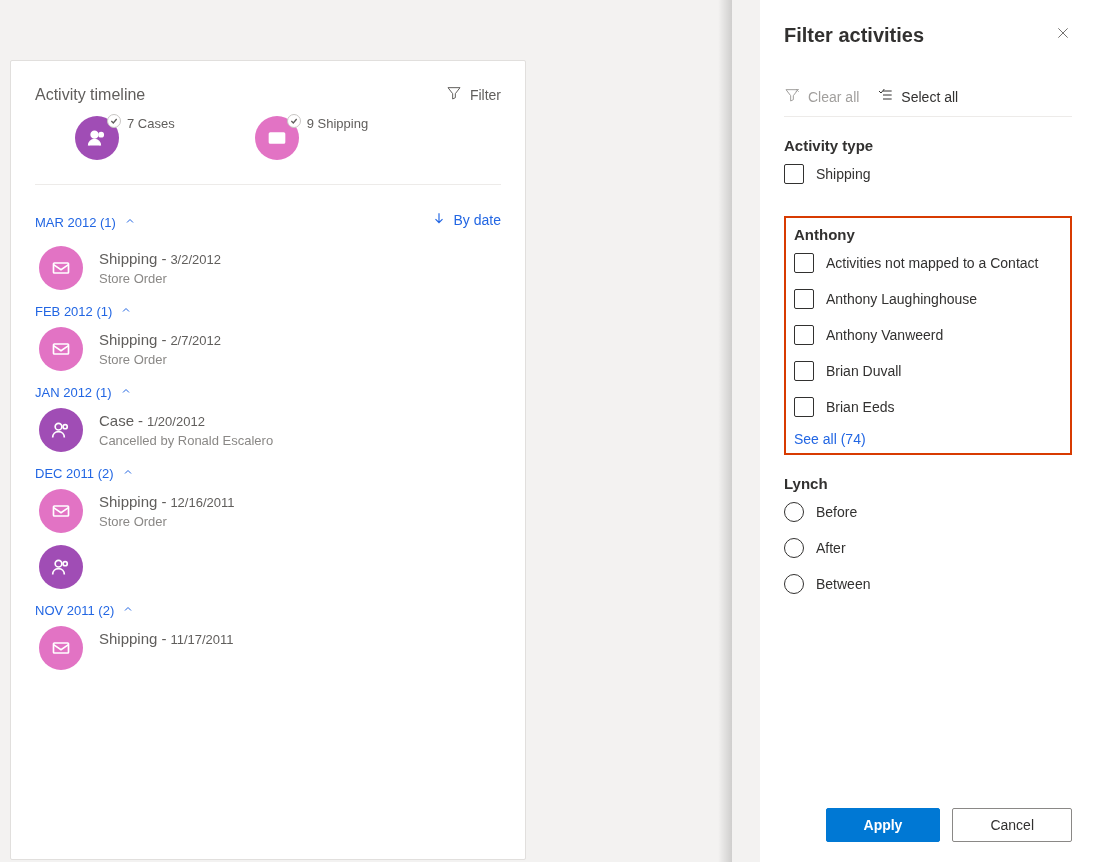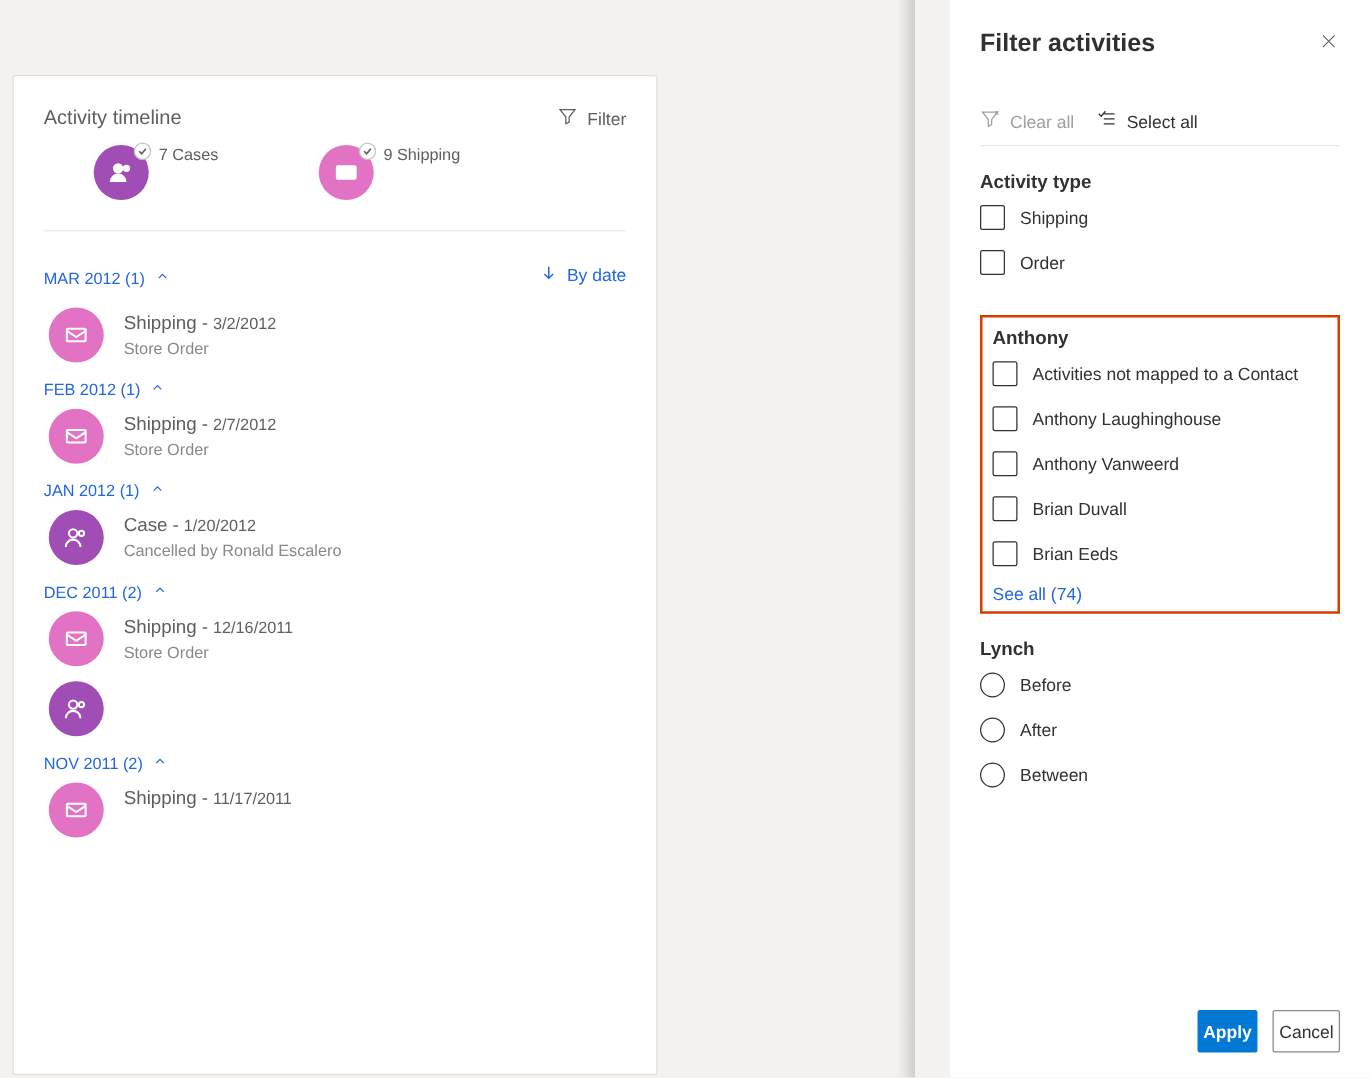--- a/index.html
+++ b/index.html
@@ -81,21 +81,21 @@
 
   .highlight-box { border: 2px solid #d83b01; padding: 8px 8px 6px 8px; margin-top: 16px; }
   .highlight-box .section-title { margin-top: 0; }
 
   .radio-row { display: flex; align-items: center; gap: 12px; margin-bottom: 16px; cursor: pointer; }
   .radio { width: 20px; height: 20px; border: 1px solid #323130; border-radius: 50%; display:flex;align-items:center;justify-content:center; flex-shrink:0;}
   .radio.selected { border-color: #0078d4; }
   .radio.selected::after { content:''; width: 10px; height: 10px; background:#0078d4; border-radius:50%; }
 
   .panel-footer { margin-top: auto; padding: 16px 0 20px; display: flex; justify-content: flex-end; gap: 12px; }
-  .btn { padding: 8px 4px; font-size: 14px; border-radius: 2px; cursor: pointer; }
+  .btn { padding: 8px 37px; font-size: 14px; border-radius: 2px; cursor: pointer; }
   .btn-primary { background: #0078d4; color: #fff; border: 1px solid #0078d4; font-weight: 600;}
   .btn-secondary { background: #fff; color: #323130; border: 1px solid #8a8886; }
 </style>
 </head>
 <body>
 
 <div class="card">
   <div class="card-header">
     <div class="card-title">Activity timeline</div>
     <div class="filter-btn">
@@ -286,24 +286,20 @@
       <span>Select all</span>
     </div>
   </div>
 
   <div class="section">
     <div class="section-title">Activity type</div>
     <div class="chk-row">
         <div class="chk"></div>
         <span class="chk-label">Shipping</span>
       </div>
-    <div class="chk-row">
-        <div class="chk"></div>
-        <span class="chk-label">Order</span>
-      </div>
   </div>
 
   <div class="highlight-box">
     <div class="section-title">Anthony</div>
     <div class="chk-row">
         <div class="chk"></div>
         <span class="chk-label">Activities not mapped to a Contact</span>
       </div>
     <div class="chk-row">
         <div class="chk"></div>

